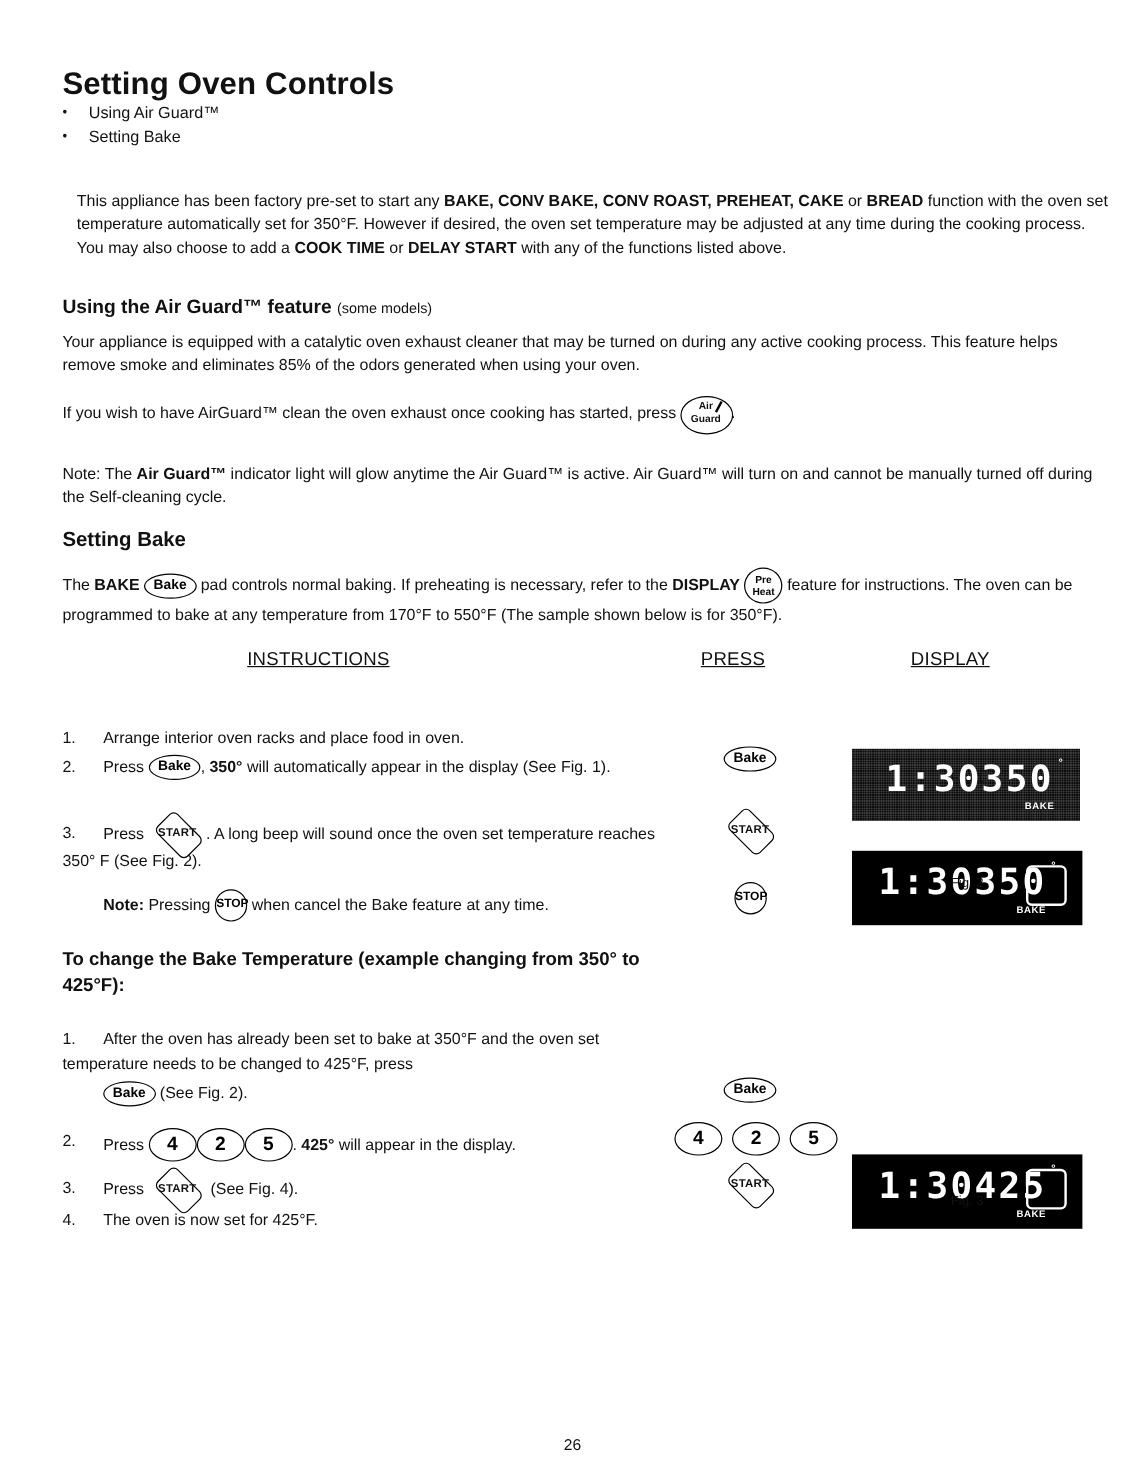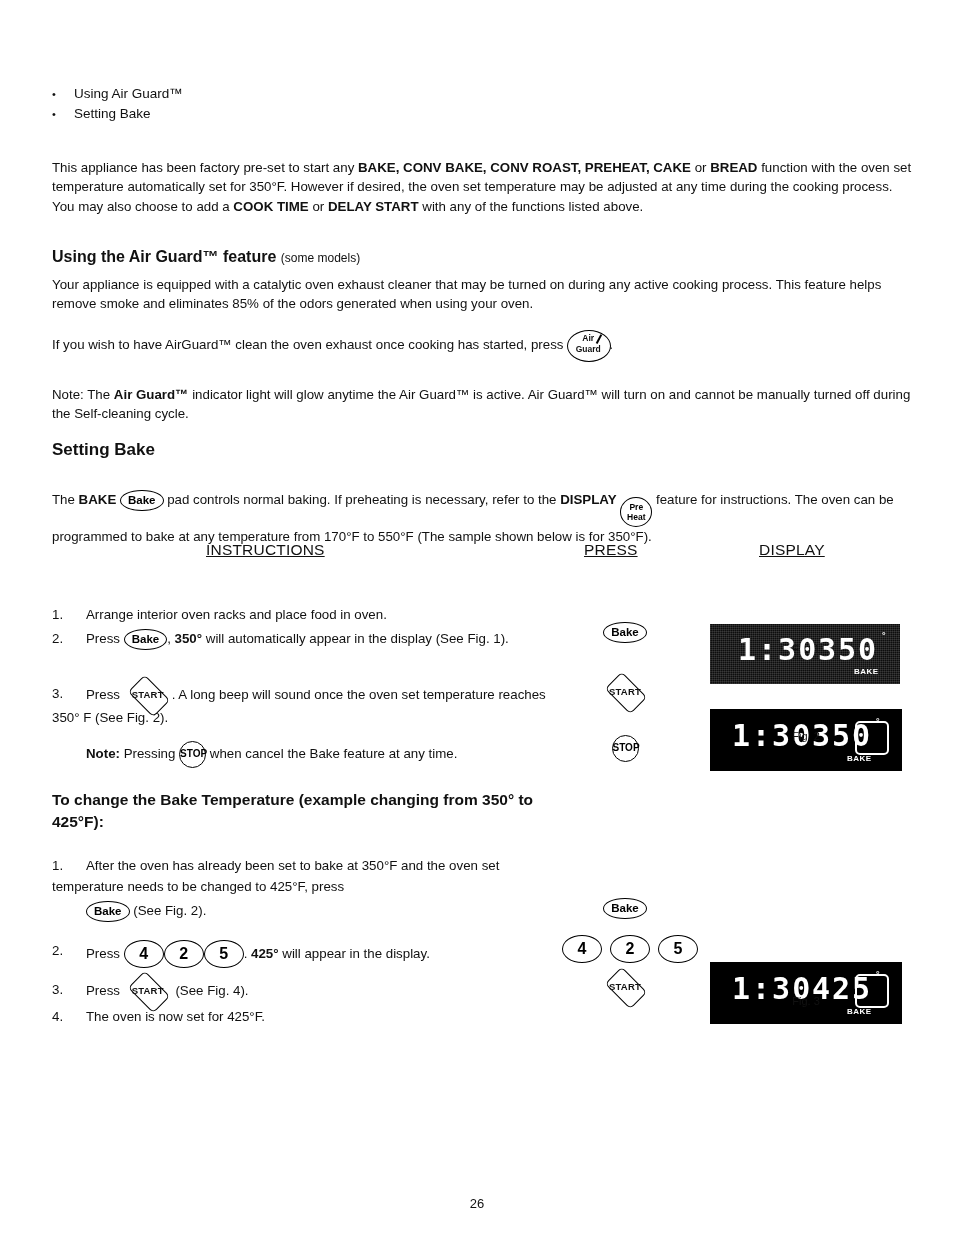--- a/index.html
+++ b/index.html
@@ -23,21 +23,21 @@
 
   .h2{
     position:absolute;left:52px;top:125px;
     font-size:15.5px;font-weight:bold;letter-spacing:-0.1px;
   }
 
   .para{
     position:absolute;
     font-size:13.3px;line-height:19.4px;text-align:left;
   }
-  .p-intro{left:52px;top:158px;width:860px;}
+  .p-intro{left:64px;top:158px;width:860px;}
 
   .h3{
     position:absolute;left:52px;
     font-size:16px;font-weight:bold;
   }
   .h3 .small{font-size:12px;font-weight:normal;}
   .h3-airguard{top:248px;}
   .p-airguard{left:52px;top:275px;width:862px;}
   .p-airguard2{left:52px;top:330px;width:700px;}
 
@@ -112,21 +112,20 @@
   .key-diamond .dtxt{
     position:absolute;left:0;top:0;width:48px;height:24px;
     line-height:24px;text-align:center;
     font-size:9.5px;font-weight:bold;letter-spacing:.2px;
   }
   .key-pre{
     border-radius:50%;
     width:32px;height:30px;
     font-size:8.5px;font-weight:bold;line-height:10px;
     padding-top:4px;
-    margin-top:24px;
   }
   .key-air{
     position:relative;display:inline-block;vertical-align:middle;
     width:42px;height:30px;
   }
   .key-air .ashape{
     position:absolute;left:0;top:0;width:42px;height:30px;
     border:1.7px solid #000;border-radius:50%;background:#fff;
   }
   .key-air .atxt{
@@ -197,20 +196,21 @@
   .pagenum{
     position:absolute;left:0;top:1196px;width:954px;
     text-align:center;font-size:13px;
   }
 </style>
 </head>
 <body>
 
 <div class="page">
 
+  <div class="h1">Setting Oven Controls</div>
 
   <div class="bullets">
     <div class="row">
       <span class="dot">•</span>
       <span class="btxt">Using Air Guard™</span>
     </div>
     <div class="row">
       <span class="dot">•</span>
       <span class="btxt">Setting Bake</span>
     </div>

